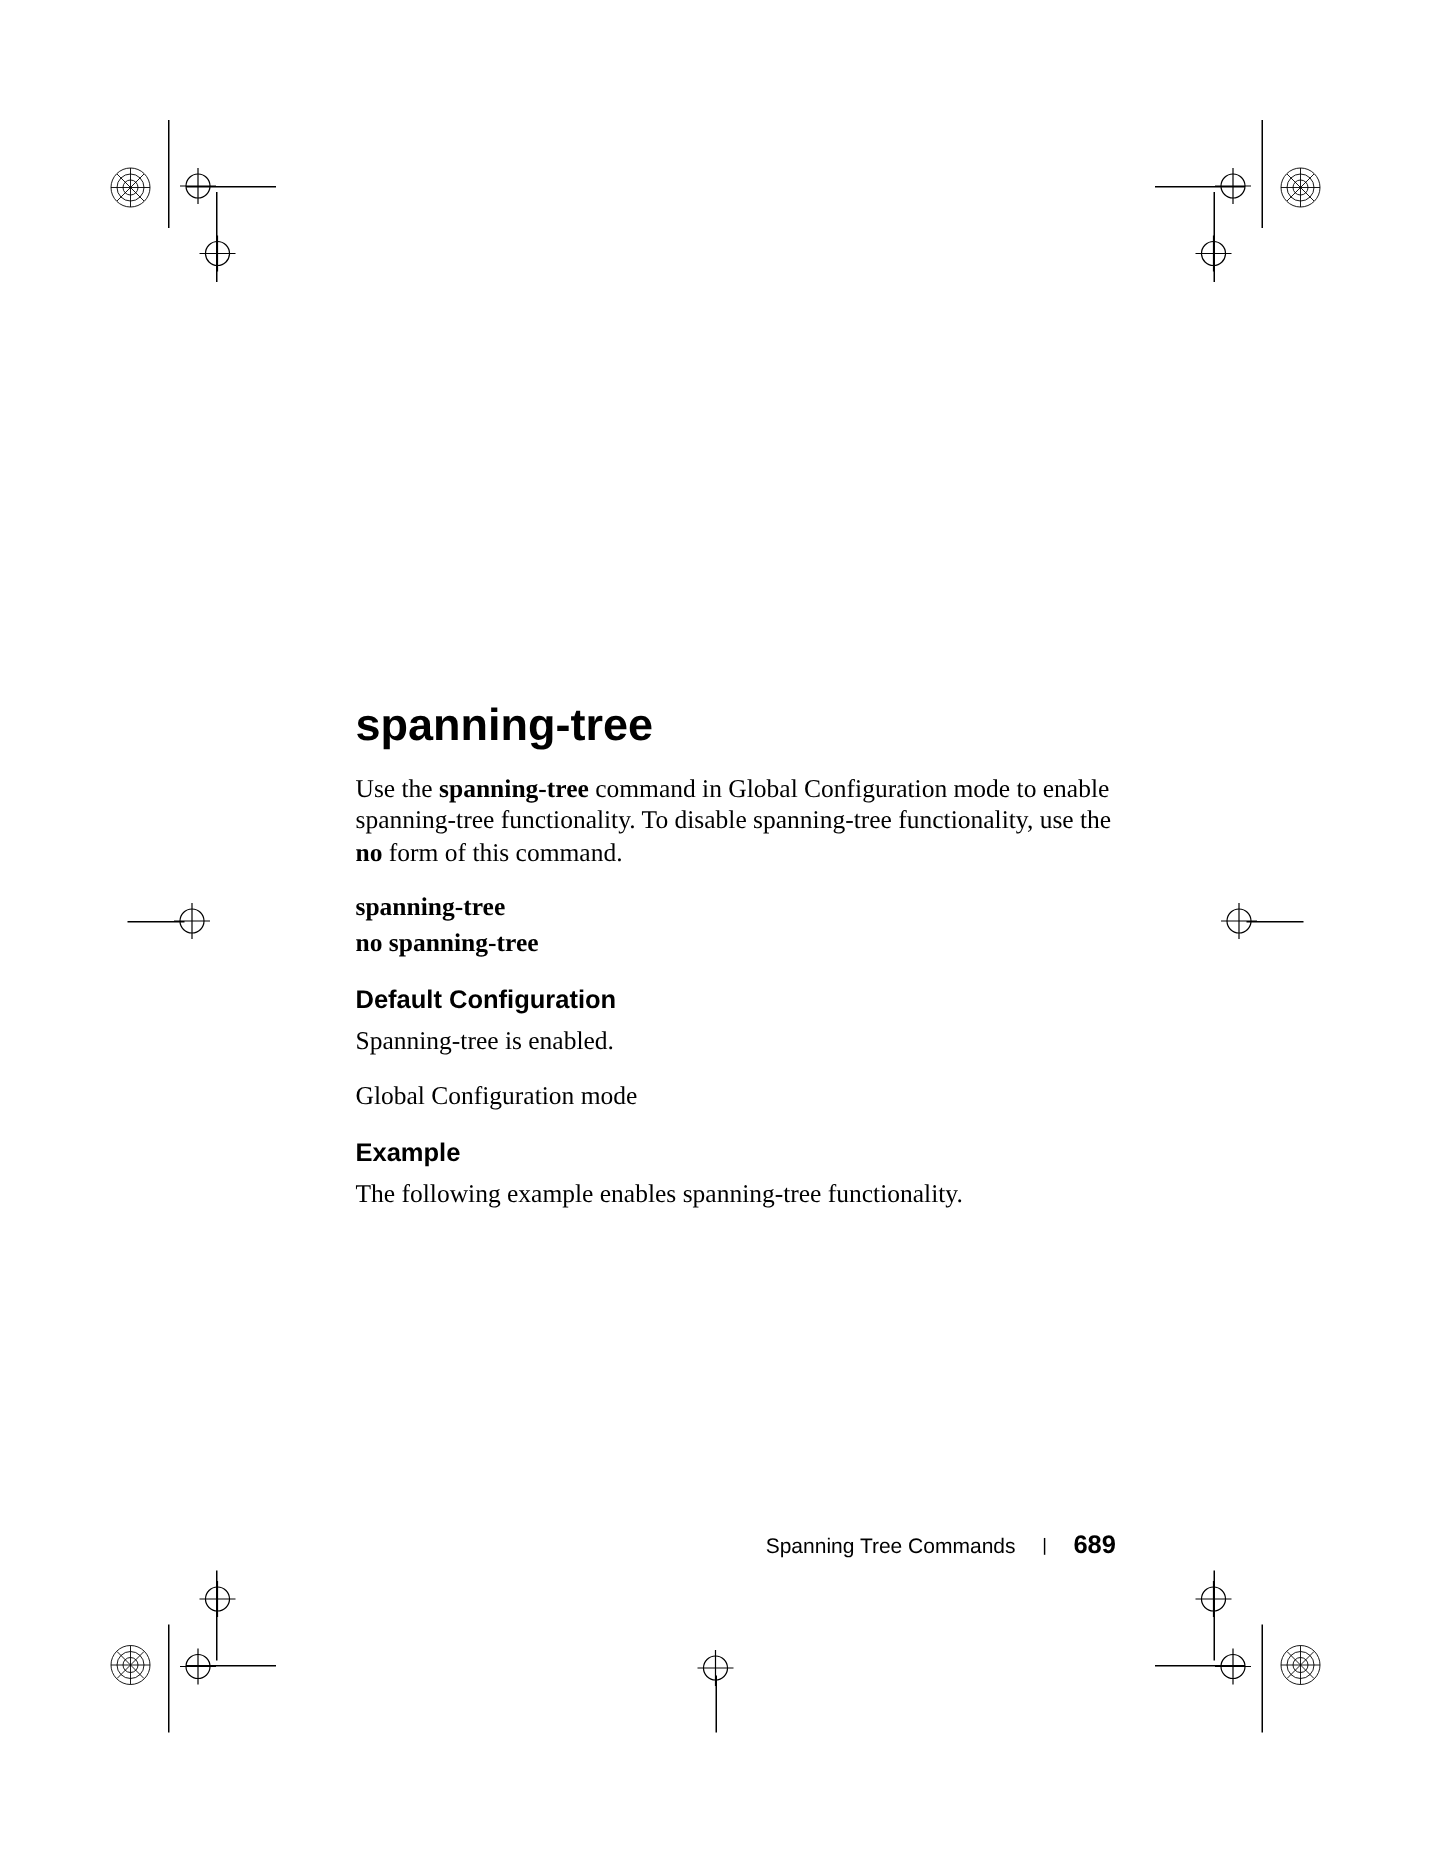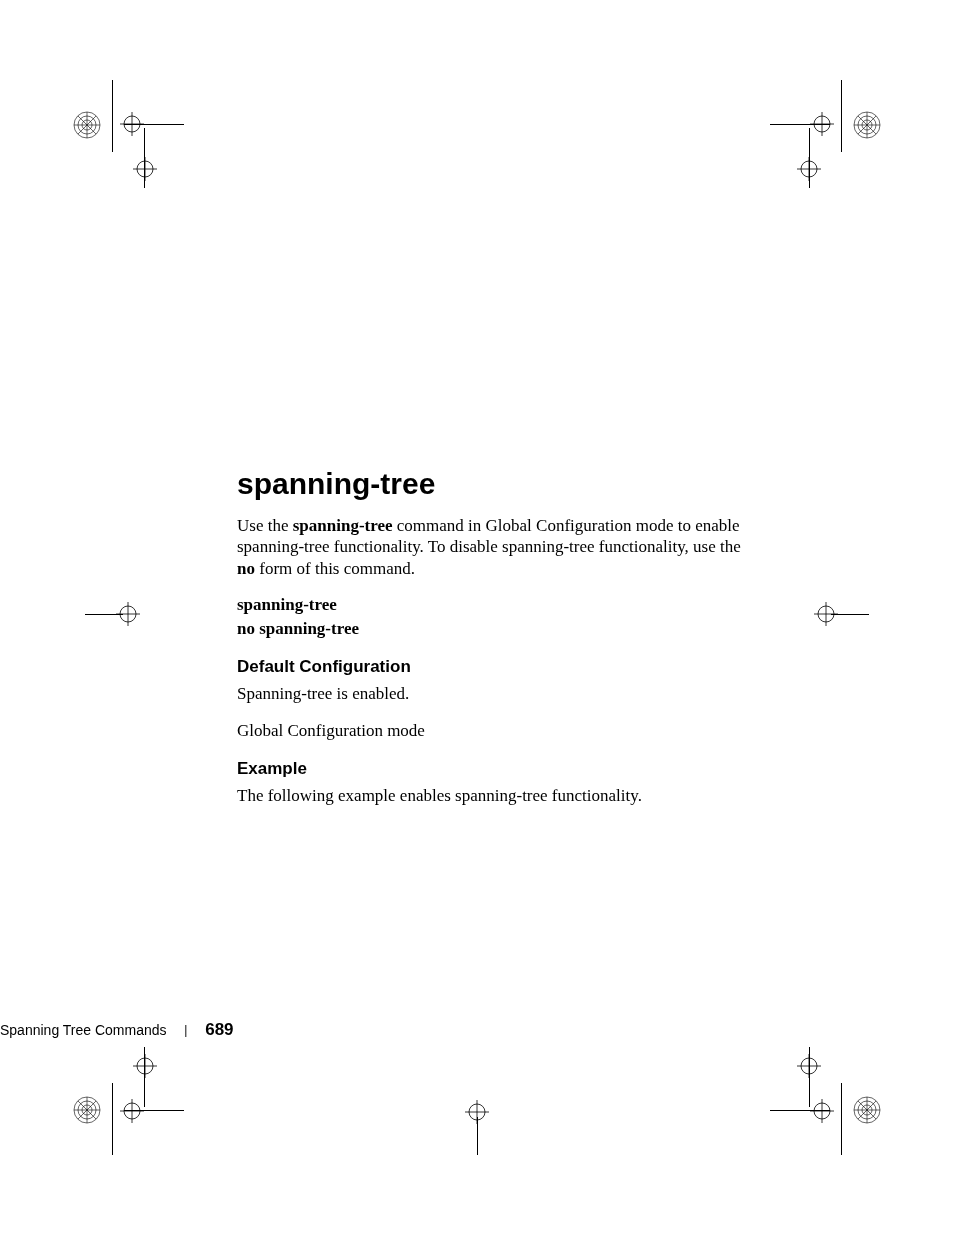--- a/index.html
+++ b/index.html
@@ -50,20 +50,21 @@
     font-family: "Times New Roman", Times, serif;
     font-weight: 700;
     font-size: 17px;
     margin: 4px 0;
   }
   .footer {
     position: absolute;
     left: 0;
     right: 0;
     top: 1020px;
+    text-align: right;
     padding-right: 210px;
     font-size: 15px;
   }
   .footer .section-name {
     font-family: Arial, Helvetica, sans-serif;
     font-size: 14px;
   }
   .footer .sep {
     display: inline-block;
     margin: 0 14px;

